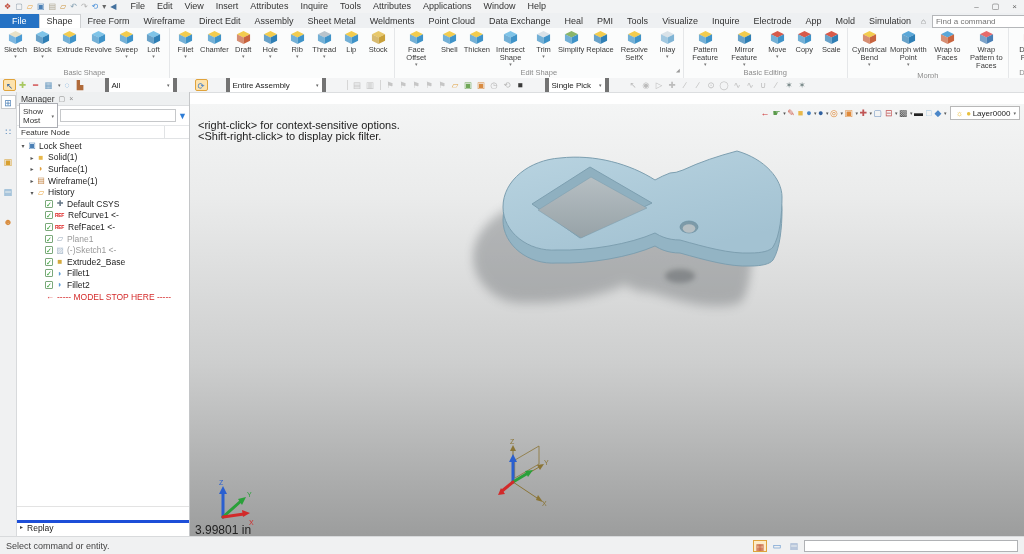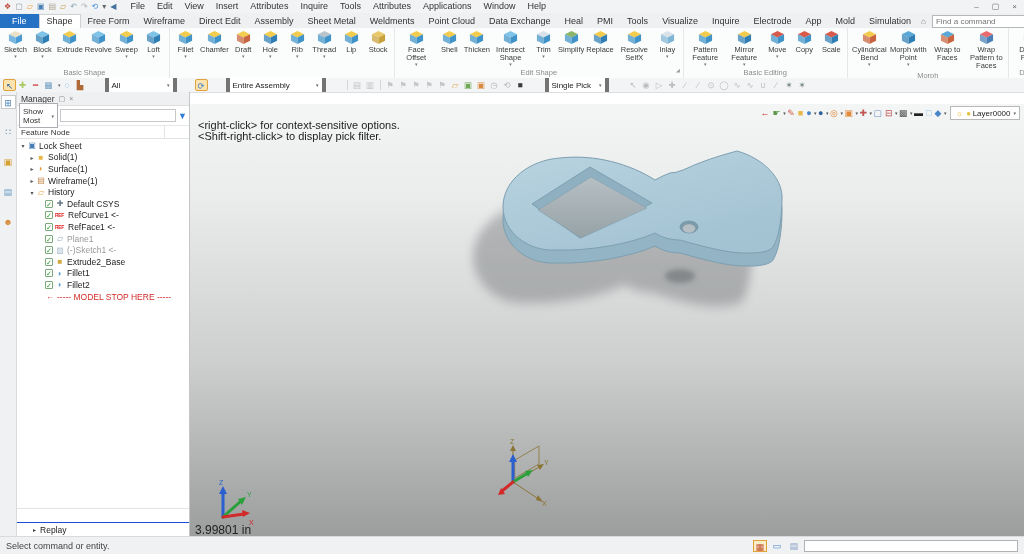--- a/index.html
+++ b/index.html
@@ -57,21 +57,21 @@
   .mcol::after{content:"";position:absolute;right:24px;top:0;bottom:0;width:1px;background:#e1e3e5}
   #mtree{flex:1;overflow:hidden;padding-top:1px}
   .trow{height:11.6px;display:flex;align-items:center;font-size:8.5px;color:#222;white-space:nowrap}
   .texp{width:8px;font-size:6px;color:#555;text-align:center;flex:none}
   .tcheck{width:8px;height:8px;border:1px solid #7aa87a;background:#fff;color:#2e9e2e;font-size:7px;line-height:7px;text-align:center;margin-right:2px;border-radius:1px;box-sizing:border-box;flex:none}
   .ticon{width:10px;text-align:center;font-size:8px;margin-right:2px;flex:none}
   .tref{width:11px;font-size:5px;font-weight:bold;color:#d22;margin-right:2px;flex:none;letter-spacing:-0.3px}
   .tdim{color:#999}
   .tstop{color:#d42a2a}
   .mempty{height:13px;border-top:1px solid #e3e3e3;flex:none}
-  .mreplay{height:13px;border-top:1px solid #1d4ed8;display:flex;align-items:center;padding-left:16px;font-size:8.5px;color:#222;flex:none}
+  .mreplay{height:13px;border-top:3px solid #1d4ed8;display:flex;align-items:flex-start;padding-left:3px;font-size:8.5px;color:#222;flex:none}
   .mreplay .tri{font-size:6px;margin-right:4px;color:#444}
   
   #viewport{position:absolute;top:92px;left:190px;right:0;bottom:18px}
   #doctabs{height:12px;background:#eceef0;border-bottom:1px solid #d4d6d8;display:flex;align-items:flex-end}
   .dtab{height:12px;background:#fff;border:1px solid #c8cacc;border-bottom:none;display:flex;align-items:center;font-size:8px;padding:0 4px;margin-left:5px;box-sizing:border-box}
   .dtab .fic{color:#3f7fae;font-size:7px;margin-right:3px}
   .dtab .cls{margin-left:5px;color:#888;font-size:7px}
   .dplus{width:16px;text-align:center;color:#888;font-size:9px;line-height:12px}
   #canvas{position:absolute;top:12px;left:0;right:0;bottom:0;overflow:hidden;
           background:linear-gradient(#f4f5f5 0%,#eaebeb 22%,#cdcece 60%,#a8a9a9 90%,#9c9d9d 100%)}

